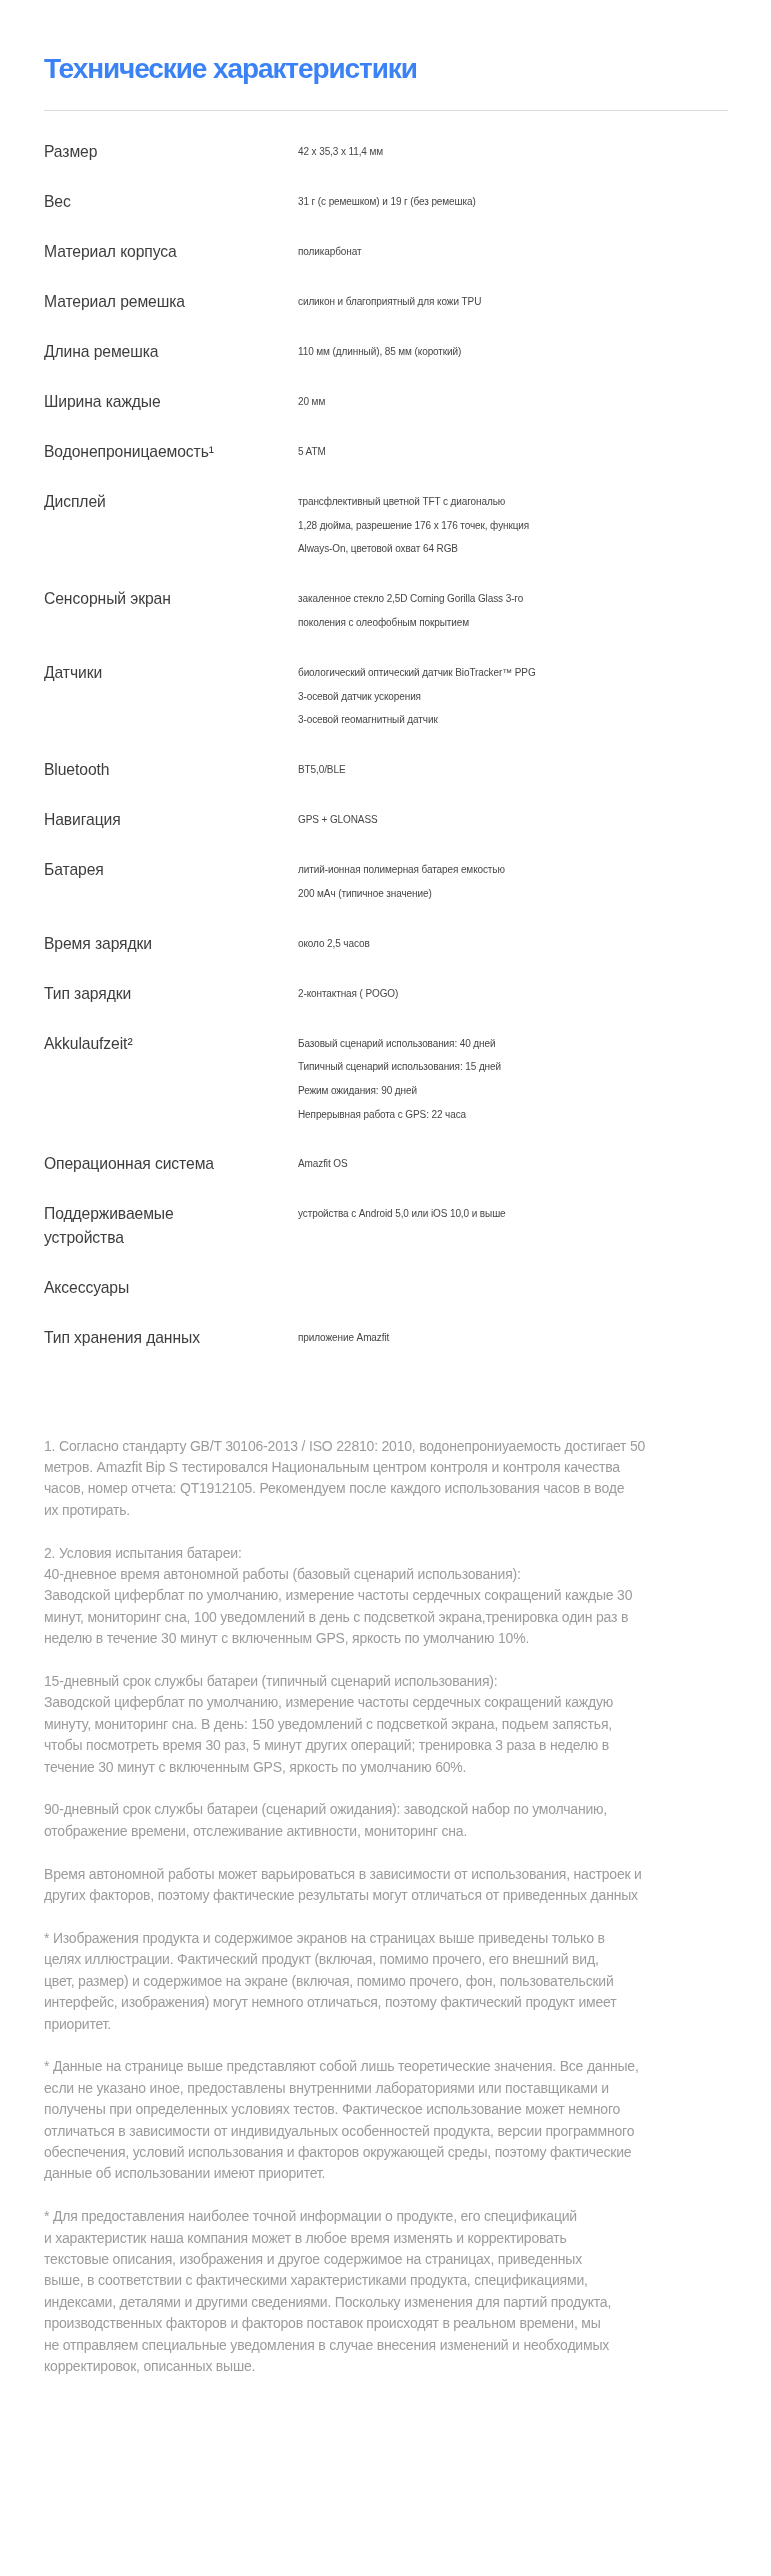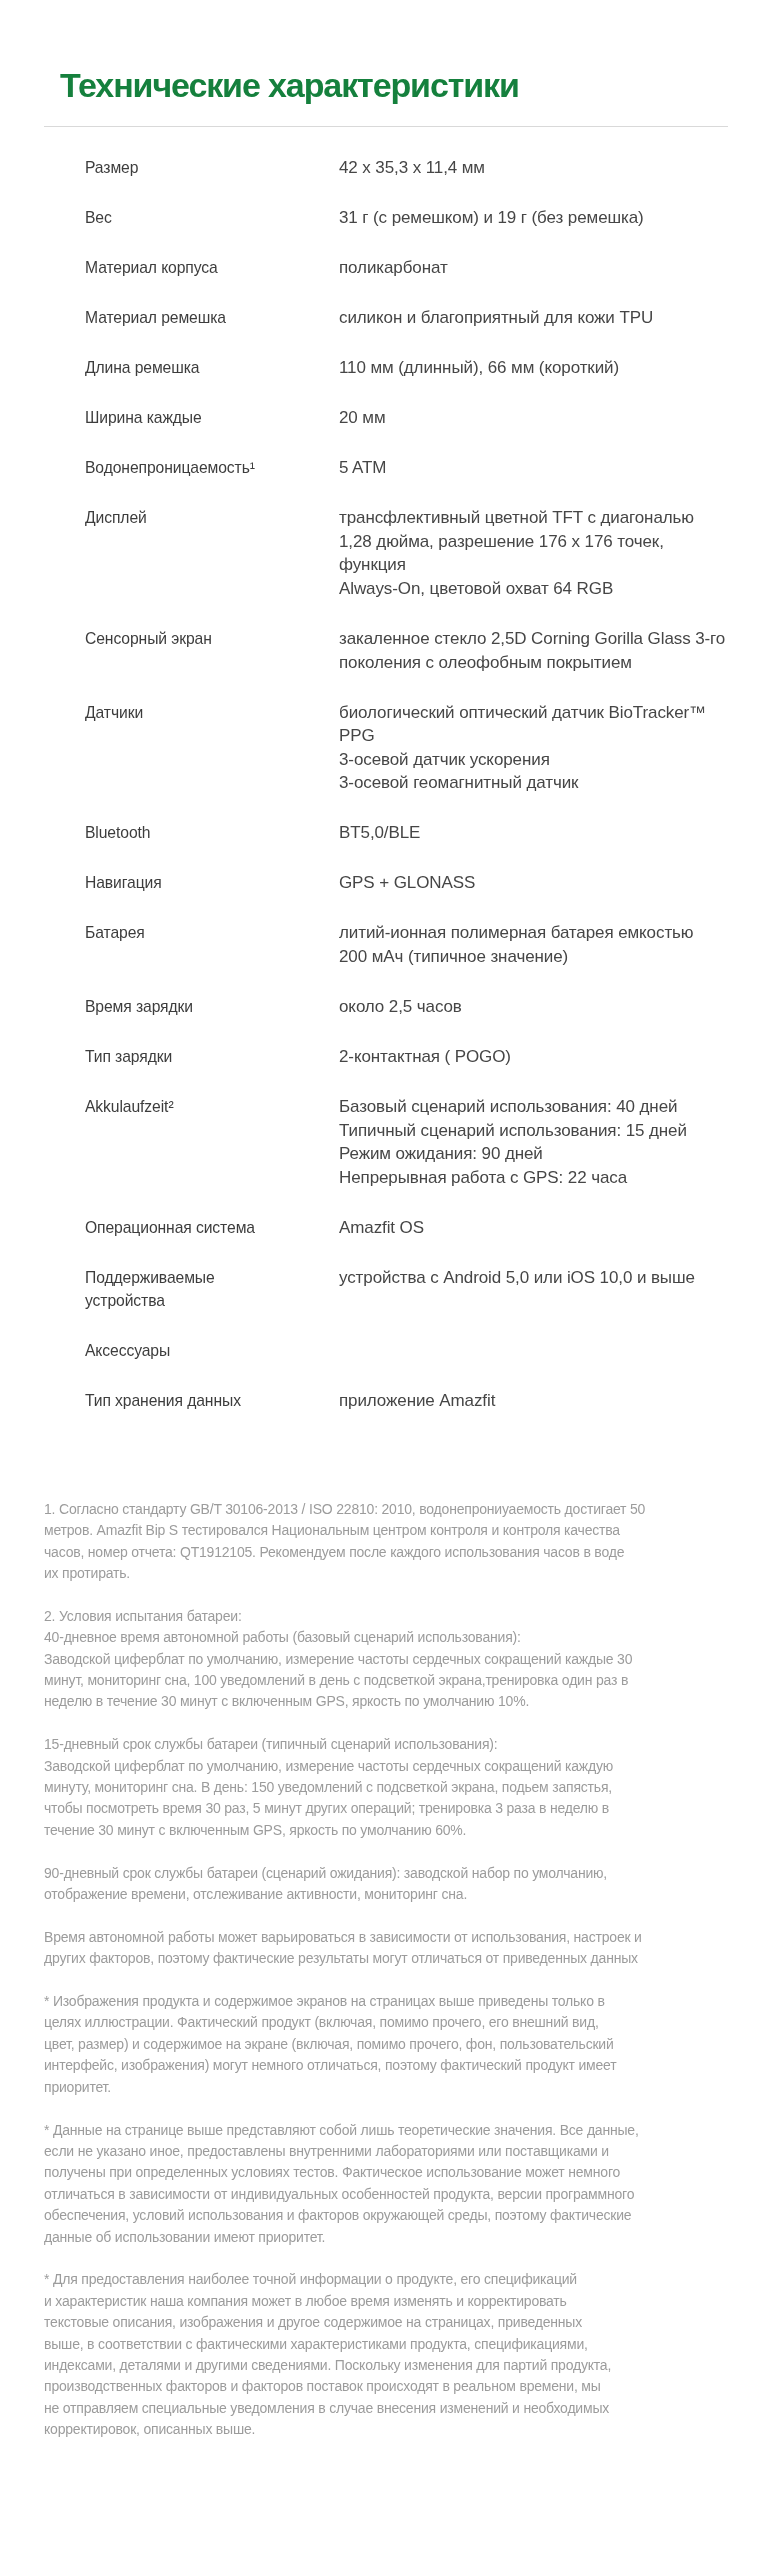--- a/index.html
+++ b/index.html
@@ -12,52 +12,51 @@
     min-height: 2576px;
     font-family: "Liberation Sans", "DejaVu Sans", sans-serif;
     -webkit-font-smoothing: antialiased;
   }
   .page {
     box-sizing: border-box;
     width: 772px;
     padding: 49px 44px 107px 44px;
   }
   .page-title {
-    font-size: 34px;
+    font-size: 28px;
     line-height: 40px;
     font-weight: bold;
-    color: #15803d;
+    color: #3b82f6;
     letter-spacing: -1.1px;
-    margin: 16px;
+    margin: 0;
   }
   .divider {
     height: 0;
     border: none;
     border-top: 1.4px solid #d9d9d9;
     margin: 21.4px 0 0 0;
   }
   .spec-table {
     margin-top: 29px;
-    margin-left: 41px;
   }
   .spec-row {
     display: grid;
     grid-template-columns: 254px 1fr;
     margin-bottom: 26.4px;
   }
   .spec-label {
     font-size: 15.7px;
     line-height: 23.6px;
     color: #3d3d3d;
     letter-spacing: -0.1px;
     white-space: pre-line;
     padding-right: 14.3px;
   }
   .spec-value {
-    font-size: 17px;
+    font-size: 10px;
     line-height: 23.6px;
     color: #464646;
     letter-spacing: -0.1px;
     white-space: pre-line;
   }
   .footnotes {
     margin-top: 86px;
   }
   .footnote-paragraph {
     font-size: 14px;
@@ -93,21 +92,21 @@
     <div class="spec-value">поликарбонат</div>
   </div>
 
   <div class="spec-row">
     <div class="spec-label">Материал ремешка</div>
     <div class="spec-value">силикон и благоприятный для кожи TPU</div>
   </div>
 
   <div class="spec-row">
     <div class="spec-label">Длина ремешка</div>
-    <div class="spec-value">110 мм (длинный), 66 мм (короткий)</div>
+    <div class="spec-value">110 мм (длинный), 85 мм (короткий)</div>
   </div>
 
   <div class="spec-row">
     <div class="spec-label">Ширина каждые</div>
     <div class="spec-value">20 мм</div>
   </div>
 
   <div class="spec-row">
     <div class="spec-label">Водонепроницаемость¹</div>
     <div class="spec-value">5 ATM</div>

